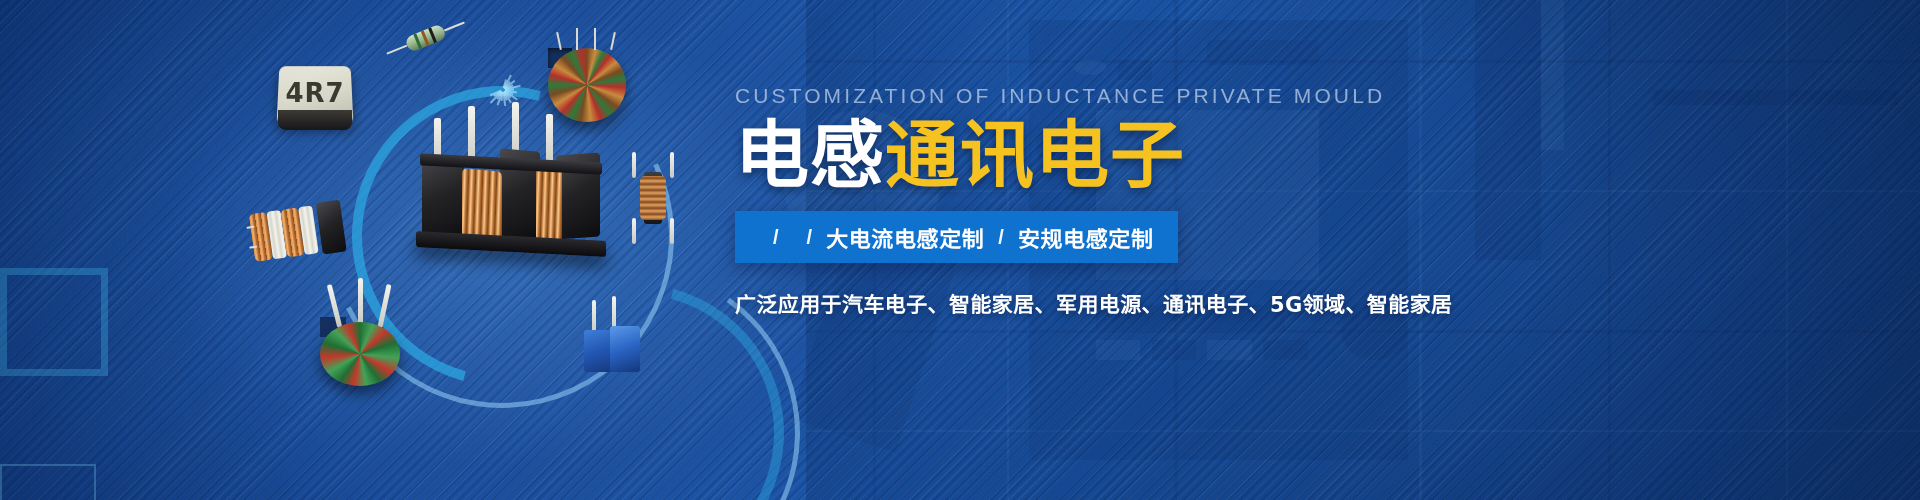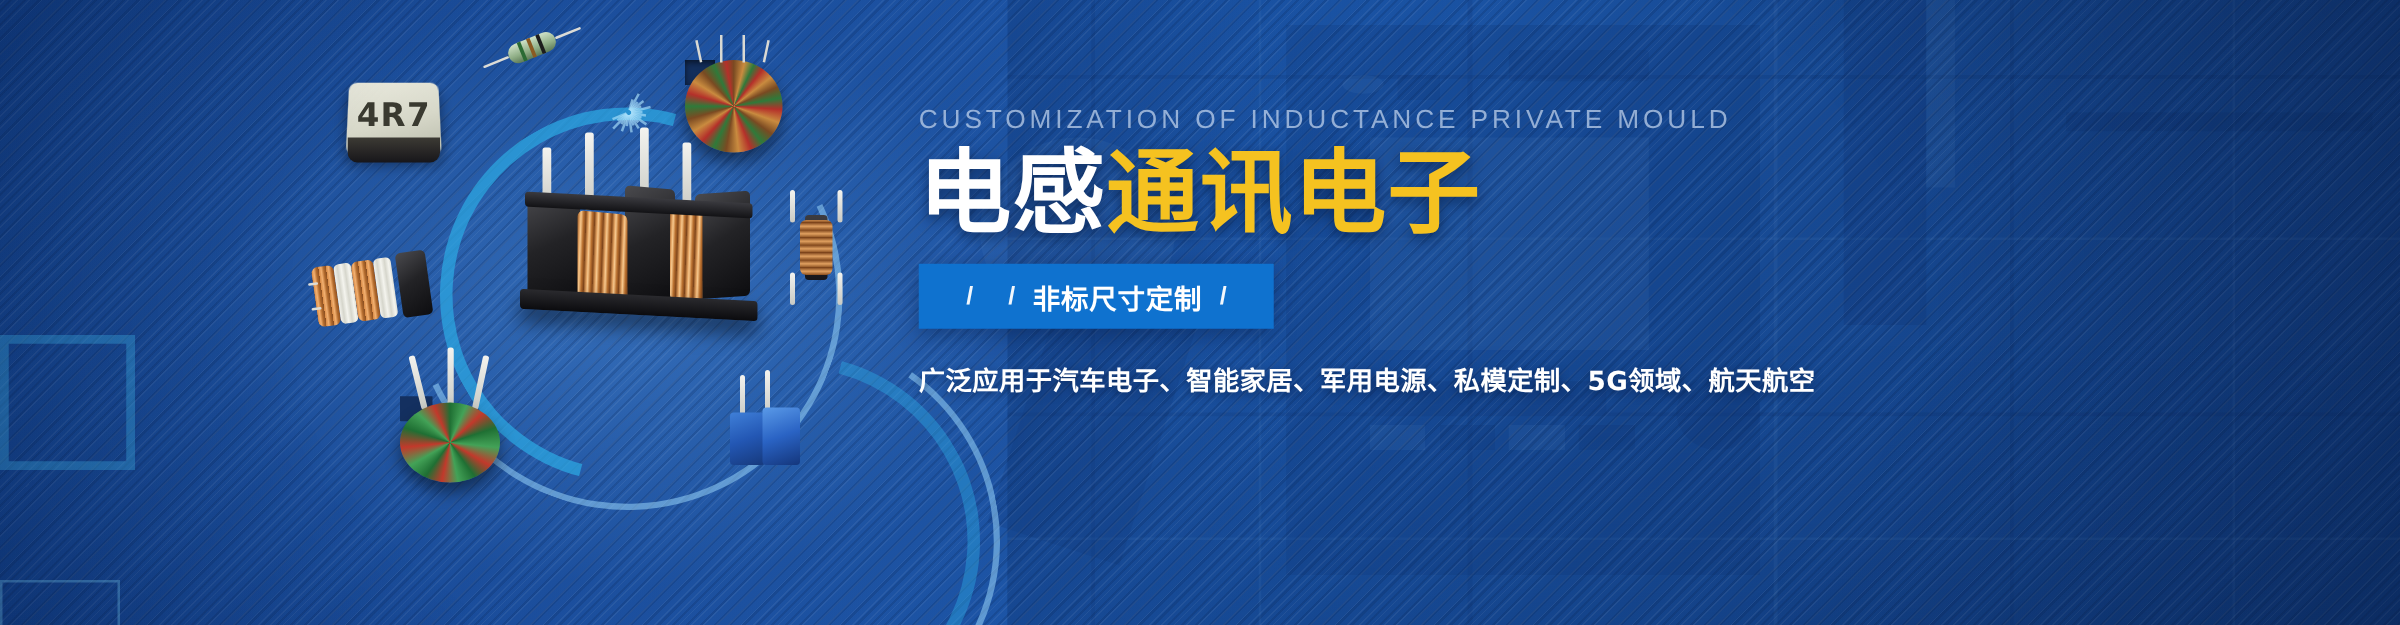--- a/index.html
+++ b/index.html
@@ -350,20 +350,21 @@
 
     <div class="eyebrow">CUSTOMIZATION OF INDUCTANCE PRIVATE MOULD</div>
 
     <div class="headline">
       <span class="w">电感</span><span class="y">通讯电子</span>
     </div>
 
     <div class="feature-bar">
       <span class="sep">/</span>
       <span class="sep">/</span>
-      <span class="item">非标尺寸定制</span>
+      <span class="item">大电流电感定制</span>
       <span class="sep">/</span>
-    </div>
-
-    <div class="tagline">广泛应用于汽车电子、智能家居、军用电源、私模定制、5G领域、航天航空</div>
+      <span class="item">安规电感定制</span>
+    </div>
+
+    <div class="tagline">广泛应用于汽车电子、智能家居、军用电源、通讯电子、5G领域、智能家居</div>
   </div>
 
 </div>
 
 </body></html>

